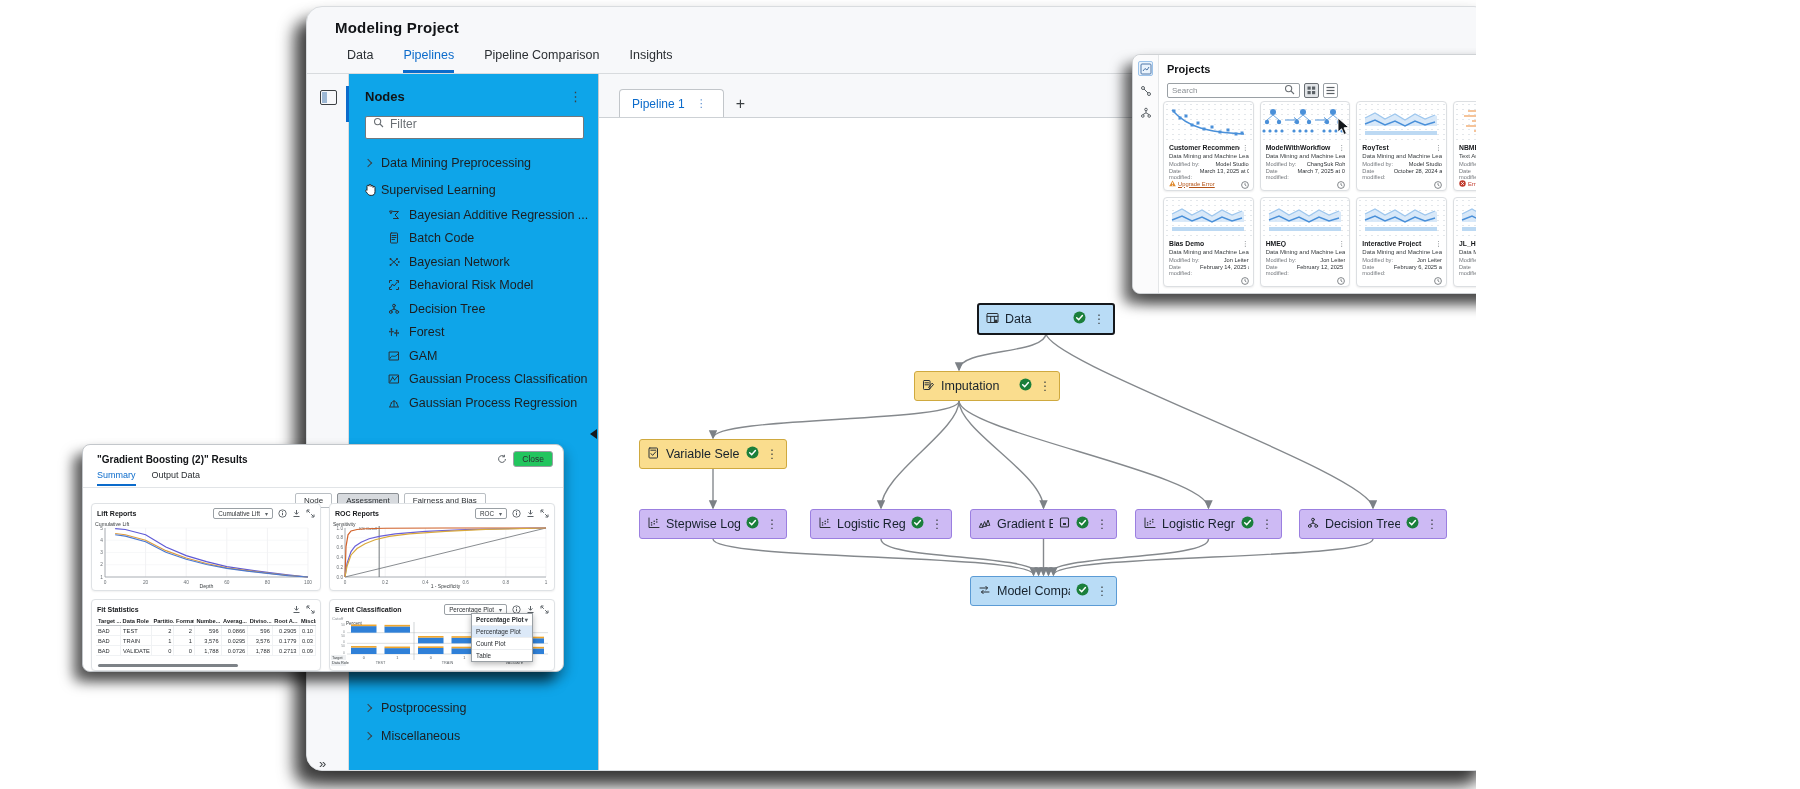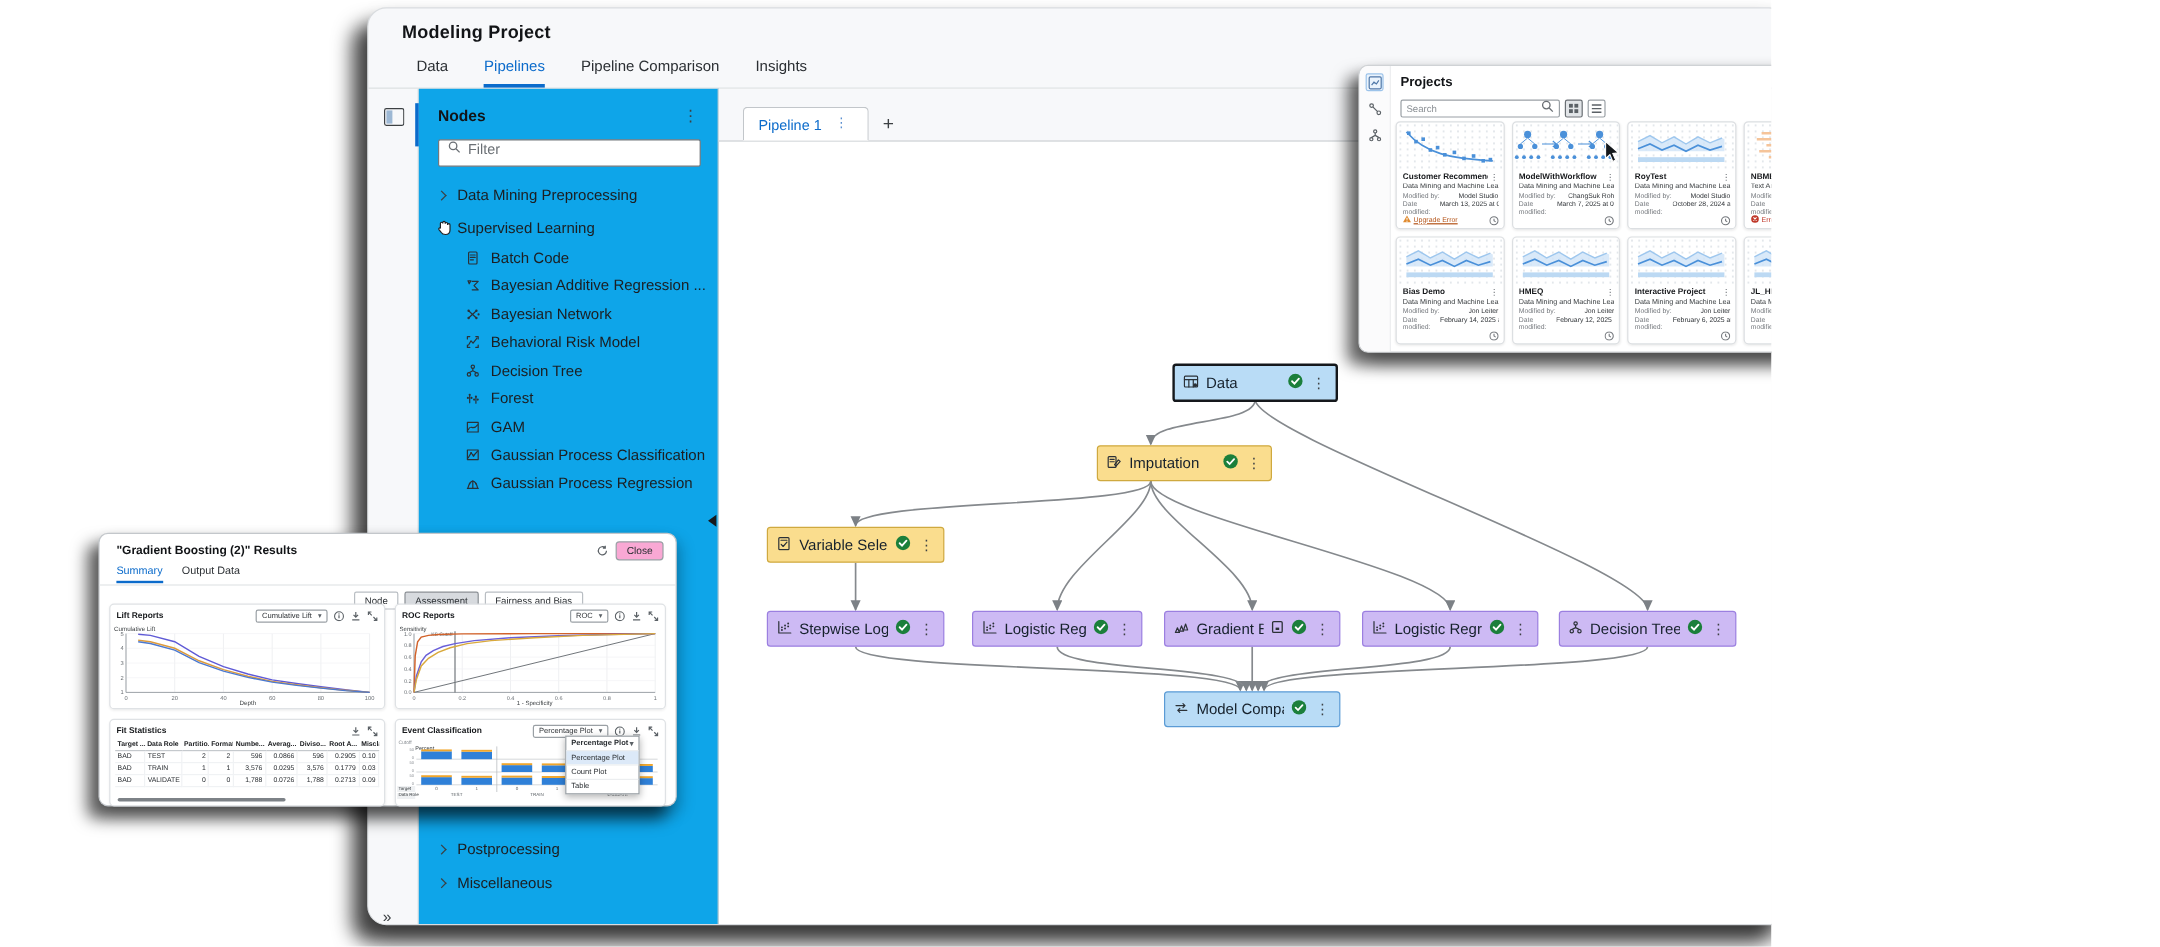--- a/index.html
+++ b/index.html
@@ -48,21 +48,21 @@
 .pnode .lbl{flex:1;white-space:nowrap;overflow:hidden;text-overflow:clip}
 .pnode.blue{background:#b9dcf6;border-color:#5b9bd5}
 .pnode.yellow{background:#fadd8e;border-color:#cfa93f}
 .pnode.purple{background:#cdbaf4;border-color:#9b7fe0}
 .pnode.sel{border:2px solid #15181c;height:32px}
 .pnode .kebab{font-size:12px;padding:0 1px}
 
 #results-window{left:82px;top:444px;width:482px;height:228px;border-radius:8px;border:1px solid #c3c7cb;box-shadow:-9px 10px 13px rgba(0,0,0,.62),3px 6px 12px rgba(0,0,0,.22);z-index:30}
 .rw-head{height:24px;display:flex;align-items:center;padding:4px 10px 0 14px;font-size:10px;font-weight:bold;color:#121417}
 .rw-head .sp{flex:1}
-.rw-close{font-size:8.5px;font-weight:normal;border:1px solid #9aa0a5;border-radius:3px;padding:2px 8px;background:#f9a8d4;color:#2b2f33;cursor:pointer;margin-left:6px}
+.rw-close{font-size:8.5px;font-weight:normal;border:1px solid #9aa0a5;border-radius:3px;padding:2px 8px;background:#22c55e;color:#2b2f33;cursor:pointer;margin-left:6px}
 .rw-tabs{height:19px;display:flex;gap:16px;padding:0 14px;border-bottom:1px solid #e1e4e7;font-size:9px;align-items:center}
 .rw-tab{padding-bottom:4px;border-bottom:2px solid transparent;color:#2b2f33;cursor:pointer}
 .rw-tab.active{color:#0b6bcb;border-bottom-color:#0b6bcb}
 .rw-toggle{display:flex;gap:5px;margin:5px 0 0 212px}
 .tg{font-size:8px;border:1px solid #b9bec3;border-radius:2px;background:#fff;padding:2px 8px;color:#2b2f33;cursor:pointer}
 .tg.active{background:#d7dade;border-color:#8a8f94}
 .rw-grid{position:absolute;left:8px;right:8px;top:58px;bottom:6px;display:grid;grid-template-columns:1fr 1fr;grid-template-rows:88px 1fr;gap:8px}
 .panel{border:1px solid #dfe2e5;border-radius:4px;background:#fff;position:relative;box-shadow:0 1px 2px rgba(0,0,0,.06)}
 .p-head{display:flex;align-items:center;height:15px;padding:3px 5px 0 5px;gap:4px}
 .p-title{font-size:7px;font-weight:bold;color:#17191c;margin-right:auto;white-space:nowrap}
@@ -148,36 +148,36 @@
               <span class="chev"></span>
               <span>Data Mining Preprocessing</span>
             </div>
             <div class="tree-row group">
               <span><span style="display:inline-block;width:8px"></span></span>
               <span>Supervised Learning</span>
             </div>
             <div class="tree-row tree-child">
               <span class="aicon">
                 <svg width="12" height="12">
+                  <path d="M2,2 L4.5,2 L3,4.5 Z" stroke="#2b3137" stroke-width="1" fill="none" stroke-linecap="round" stroke-linejoin="round"></path>
+                  <path d="M5.5,2.5 H10.5 L7,6 L10.5,9.5 H5.5" stroke="#2b3137" stroke-width="1" fill="none" stroke-linecap="round" stroke-linejoin="round"></path>
+                </svg>
+              </span>
+              <span>Bayesian Additive Regression ...</span>
+            </div>
+            <div class="tree-row tree-child">
+              <span class="aicon">
+                <svg width="12" height="12">
                   <rect x="2.5" y="1" width="7" height="10" rx="0.8" stroke="#2b3137" stroke-width="1" fill="none" stroke-linecap="round" stroke-linejoin="round"></rect>
                   <line x1="4" y1="3.5" x2="8" y2="3.5" stroke="#2b3137" stroke-width="1" fill="none" stroke-linecap="round" stroke-linejoin="round"></line>
                   <line x1="4" y1="5.5" x2="8" y2="5.5" stroke="#2b3137" stroke-width="1" fill="none" stroke-linecap="round" stroke-linejoin="round"></line>
                   <line x1="4" y1="7.5" x2="6.5" y2="7.5" stroke="#2b3137" stroke-width="1" fill="none" stroke-linecap="round" stroke-linejoin="round"></line>
                 </svg>
               </span>
               <span>Batch Code</span>
-            </div>
-            <div class="tree-row tree-child">
-              <span class="aicon">
-                <svg width="12" height="12">
-                  <path d="M2,2 L4.5,2 L3,4.5 Z" stroke="#2b3137" stroke-width="1" fill="none" stroke-linecap="round" stroke-linejoin="round"></path>
-                  <path d="M5.5,2.5 H10.5 L7,6 L10.5,9.5 H5.5" stroke="#2b3137" stroke-width="1" fill="none" stroke-linecap="round" stroke-linejoin="round"></path>
-                </svg>
-              </span>
-              <span>Bayesian Additive Regression ...</span>
             </div>
             <div class="tree-row tree-child">
               <span class="aicon">
                 <svg width="12" height="12">
                   <line x1="2.5" y1="3" x2="9" y2="9" stroke="#2b3137" stroke-width="1" fill="none" stroke-linecap="round" stroke-linejoin="round"></line>
                   <line x1="9" y1="3" x2="2.5" y2="9" stroke="#2b3137" stroke-width="1" fill="none" stroke-linecap="round" stroke-linejoin="round"></line>
                   <circle cx="2.5" cy="3" r="1" fill="#2b3137"></circle>
                   <circle cx="9" cy="3" r="1" fill="#2b3137"></circle>
                   <circle cx="2.5" cy="9" r="1" fill="#2b3137"></circle>
                   <circle cx="9" cy="9" r="1" fill="#2b3137"></circle>

